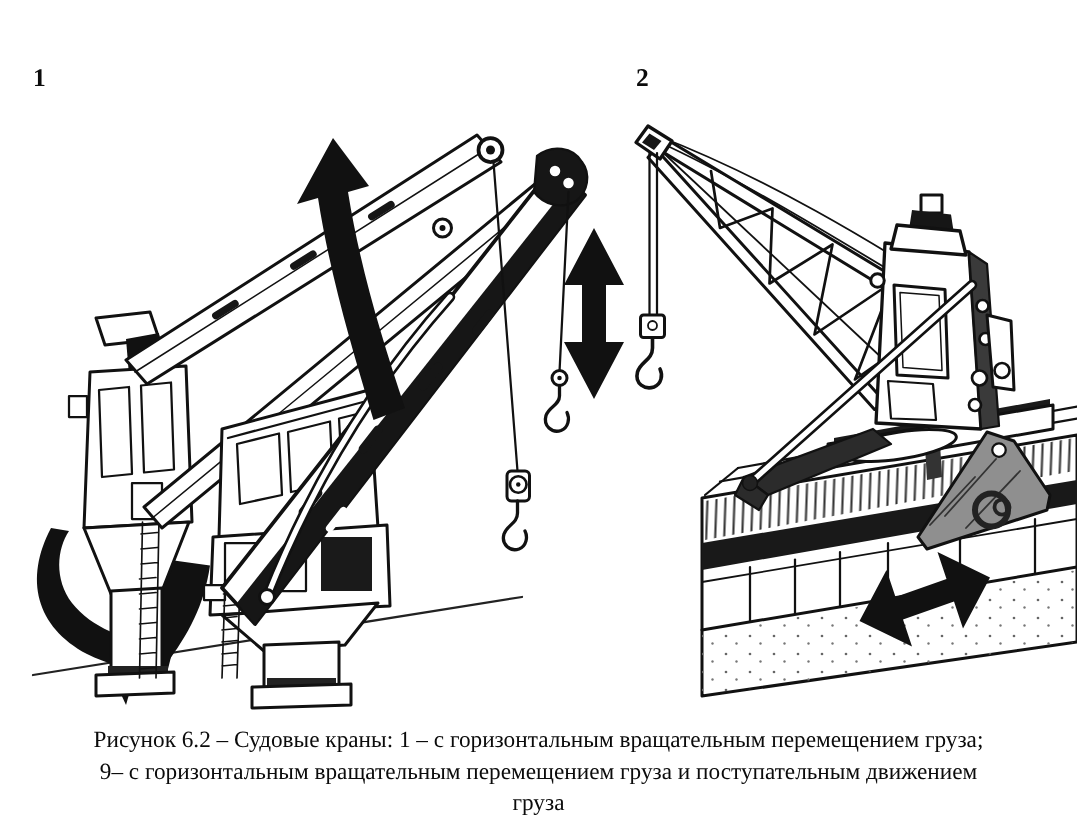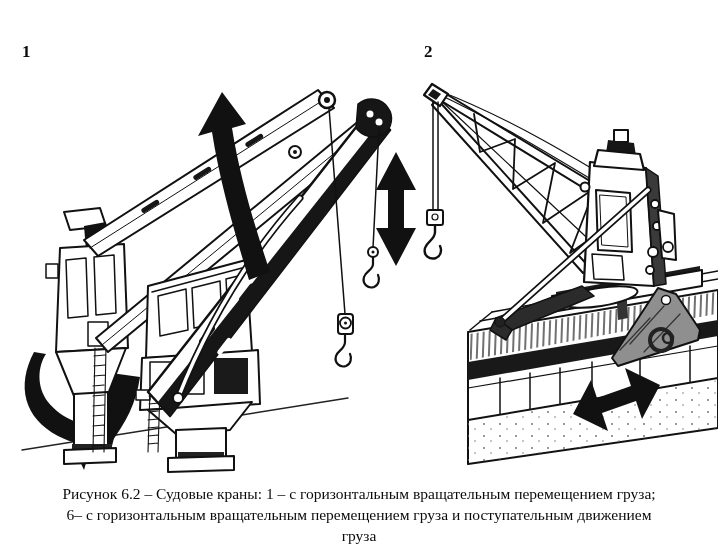--- a/index.html
+++ b/index.html
@@ -221,17 +221,17 @@
         <circle cx="435" cy="217" r="3" stroke-width="1.2"></circle>
         <path d="M435,226 L435,232 C435,240 427,241 425,248 C423,256 430,260 436,258 C441,256 442,250 440,246" stroke-width="2.4"></path>
       </g>
 
       <path fill="#111" d="M573,414 L591,380 L597,398 L631,386 L625,368 L660,385 L642,419 L636,401 L602,413 L608,431 Z"></path>
     </g>
   </svg>
 
   <div id="caption">
     <div>Рисунок 6.2 – Судовые краны: 1 – с горизонтальным вращательным перемещением груза;</div>
-    <div>6– с горизонтальным вращательным перемещением груза и поступательным движением</div>
+    <div>9– с горизонтальным вращательным перемещением груза и поступательным движением</div>
     <div>груза</div>
   </div>
 
 </div>
 
 </body></html>

